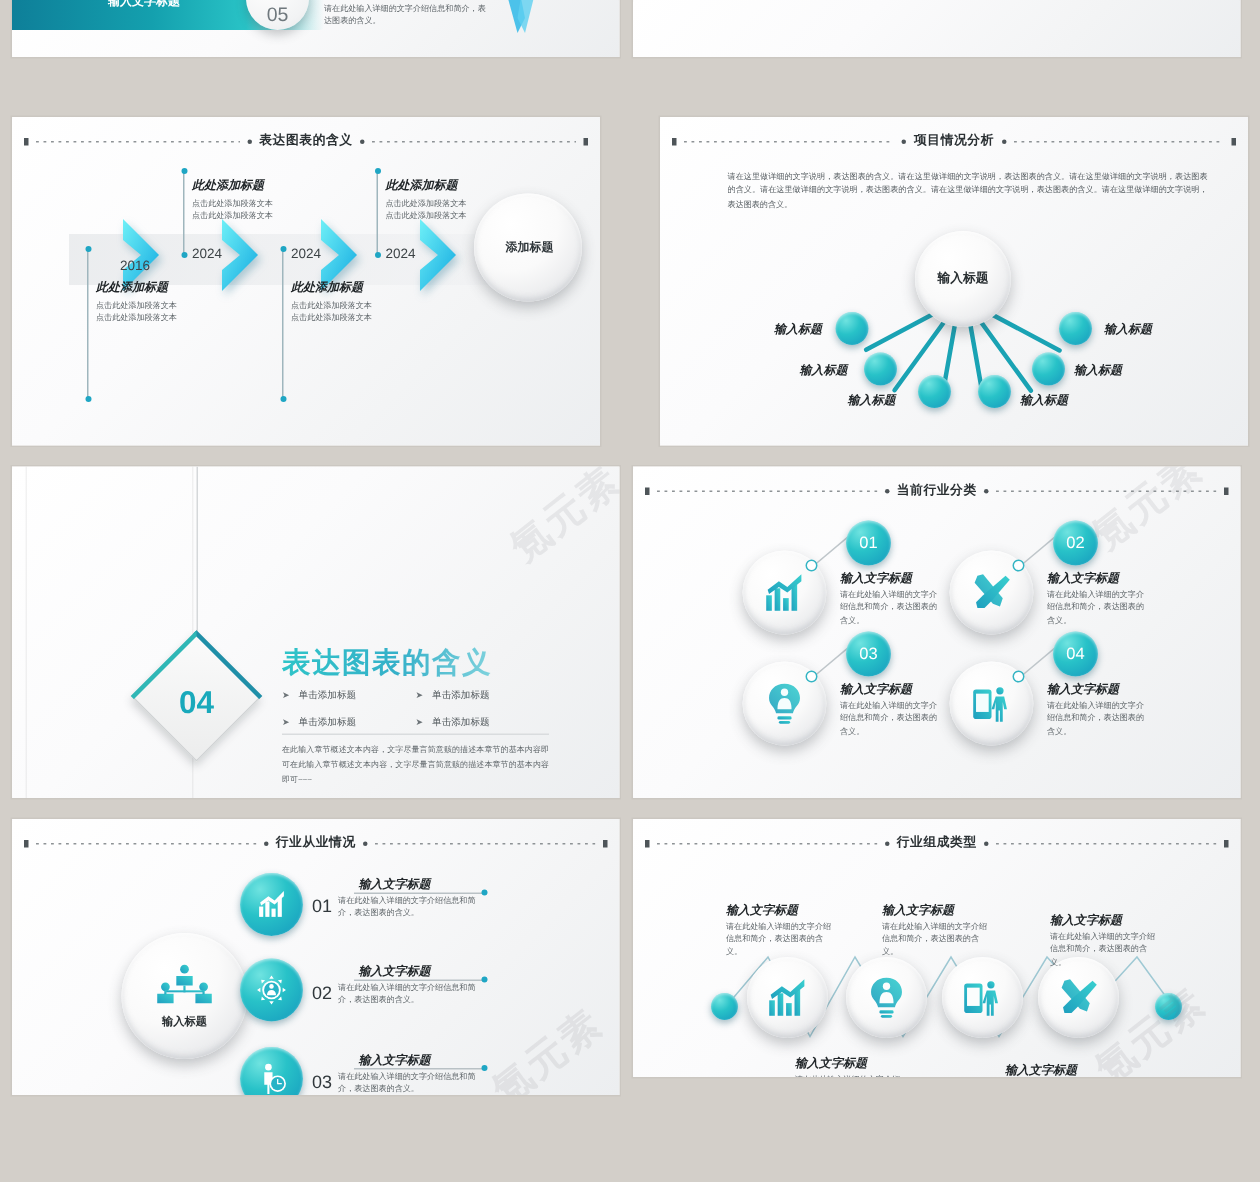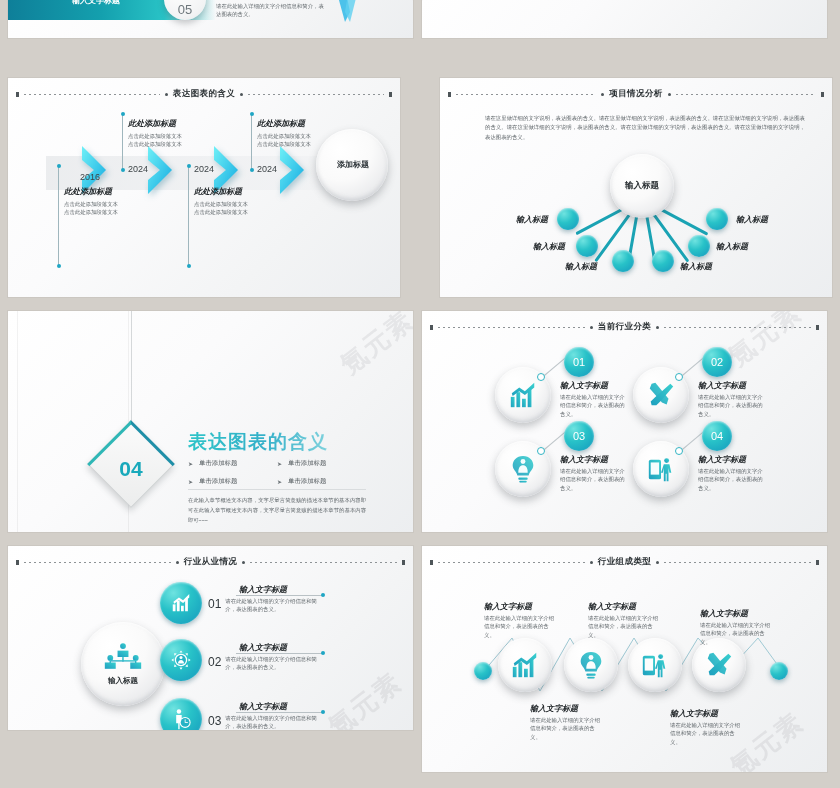--- a/index.html
+++ b/index.html
@@ -577,21 +577,21 @@
           <span class="b-txt" style="flex:1;">请在此处输入详细的文字介绍信息和简介，表达图表的含义。</span>
         </div>
       </div>
       <div style="position:absolute;left:228px;top:166px;width:88px;height:1px;background:#b9c1c5;"></div>
       <div style="position:absolute;left:313px;top:164px;width:4px;height:4px;border-radius:50%;background:#1fa6c4;"></div>
 
       <div class="wm" style="right:6px;bottom:8px;">氪元素</div>
     </div>
   </div>
 
-  <div class="slide" style="height:226px;">
+  <div class="slide" style="height:172px;">
     <div class="bgwash"></div>
     <div class="poly"></div>
     <div class="inner">
       <div class="shead">
         <span class="cap"></span>
         <span class="dline"></span>
         <span class="dot"></span>
         <span class="stitle">行业组成类型</span>
         <span class="dot"></span>
         <span class="dline"></span>

